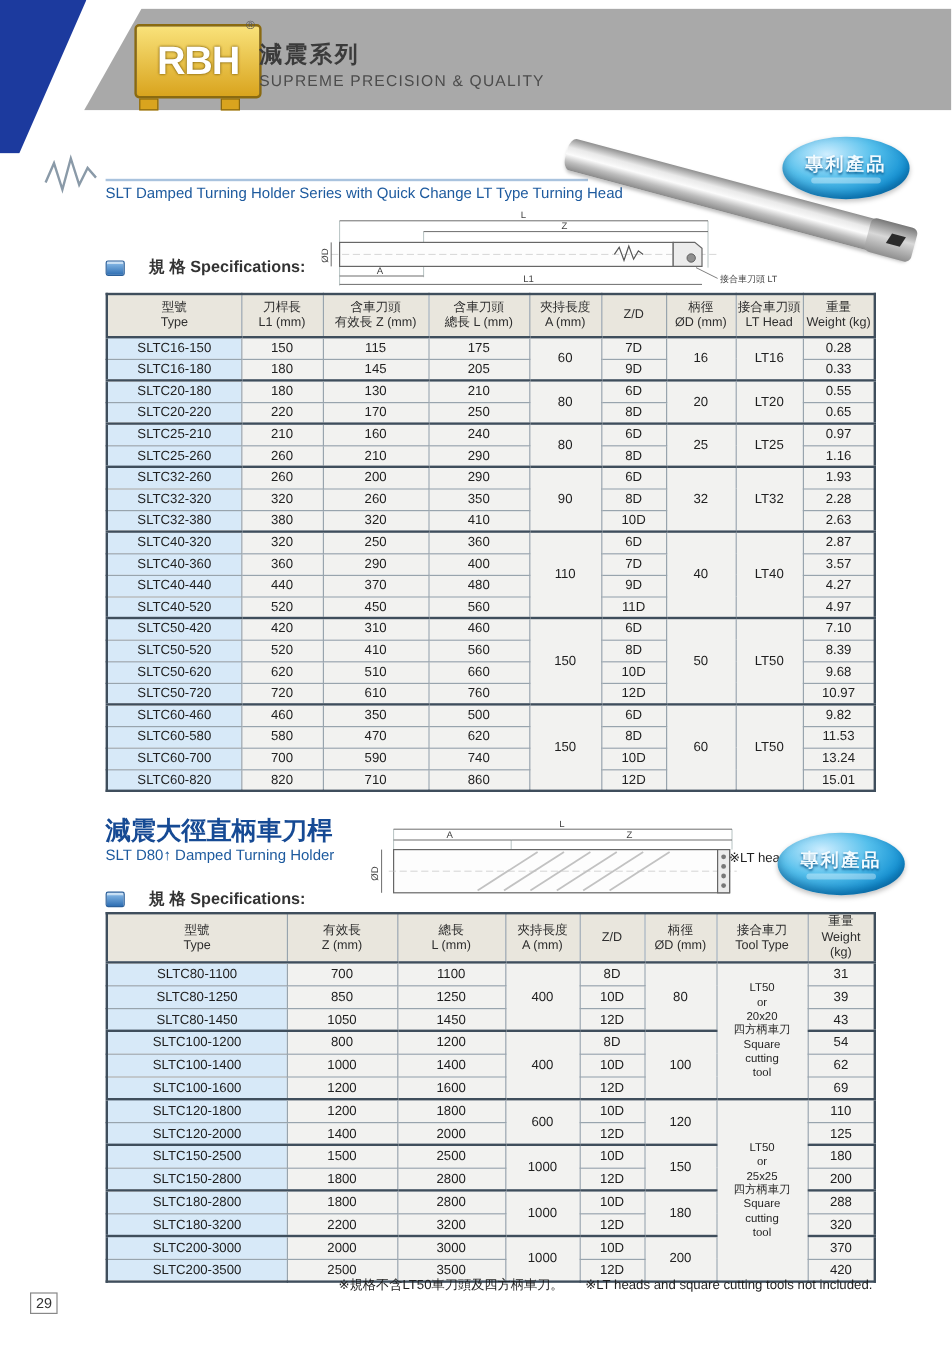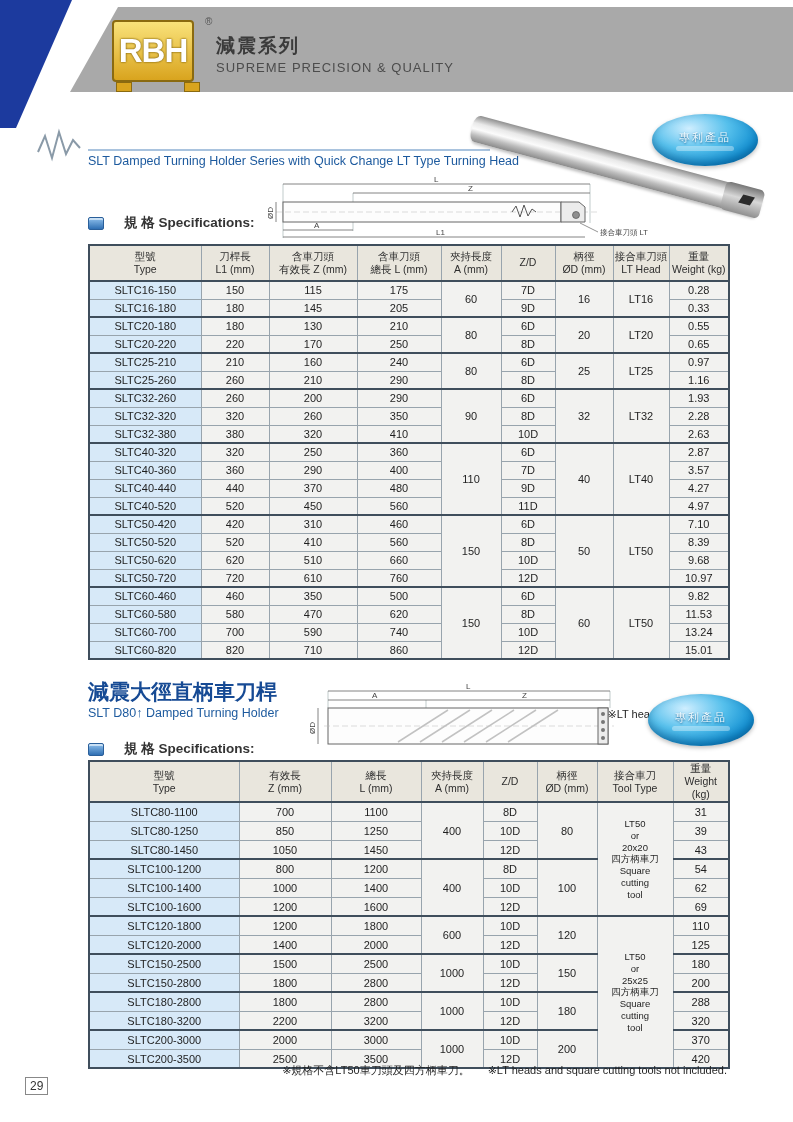--- a/index.html
+++ b/index.html
@@ -4,21 +4,21 @@
 <style>
   html,body{margin:0;padding:0;background:#fff;}
   .page{position:relative;width:793px;height:1122px;background:#ffffff;overflow:hidden;
         font-family:"Liberation Sans","DejaVu Sans",sans-serif;color:#222;}
 
   
   .banner-gray{position:absolute;left:0;top:7px;width:793px;height:85px;background:#a9a9a9;
     clip-path:polygon(118px 0,793px 0,793px 85px,70px 85px);}
   .banner-blue{position:absolute;left:0;top:0;width:90px;height:128px;background:#1c3a9e;
     clip-path:polygon(0 0,72px 0,16px 128px,0 128px);}
-  .logo{position:absolute;left:112px;top:20px;width:82px;height:62px;
+  .logo{position:absolute;left:112px;top:20px;width:106px;height:62px;
     background:linear-gradient(#f9e27a,#d9a41e);border:2px solid #8a6a10;border-radius:4px;
     display:flex;align-items:center;justify-content:center;box-sizing:border-box;}
   .logo-text{font-size:33px;font-weight:bold;color:#fff;letter-spacing:-1px;
     text-shadow:0 0 2px #8a6a10,0 0 2px #8a6a10;}
   .logo-foot{position:absolute;top:82px;width:14px;height:8px;background:#d9a41e;border:1px solid #8a6a10;}
   .logo-reg{position:absolute;left:205px;top:16px;font-size:10px;color:#555;}
   .series-zh{position:absolute;left:216px;top:33px;font-size:19px;font-weight:bold;color:#3b3b3b;letter-spacing:2px;}
   .series-en{position:absolute;left:216px;top:60px;font-size:13px;color:#4c4c4c;letter-spacing:1px;}
 
   
@@ -41,21 +41,21 @@
   .tool-photo-head{position:absolute;right:-2px;top:-1px;width:40px;height:29px;border-radius:5px;
     background:linear-gradient(#777,#d8d8d8 45%,#8f8f8f);}
   .tool-photo-insert{position:absolute;right:10px;top:9px;width:12px;height:9px;background:#2b2b2b;
     transform:skewX(-18deg);}
 
   
   .badge{position:absolute;width:106px;height:52px;border-radius:50%;
     background:radial-gradient(ellipse at 35% 28%,#cfeeff,#56c0ec 40%,#1390d2 72%,#0b6ca9);
     display:flex;flex-direction:column;align-items:center;justify-content:center;
     box-shadow:0 2px 4px rgba(0,0,0,.25), inset 0 -4px 8px rgba(0,40,80,.35);}
-  .badge-main{font-size:11px;font-weight:normal;color:#f2fbff;letter-spacing:2px;text-shadow:0 1px 2px #0a5d92;}
+  .badge-main{font-size:15px;font-weight:bold;color:#f2fbff;letter-spacing:2px;text-shadow:0 1px 2px #0a5d92;}
   .badge-sub{margin-top:1px;width:58px;height:5px;border-radius:3px;background:rgba(255,255,255,.35);}
 
   
   table.tbl{position:absolute;left:88px;border-collapse:collapse;table-layout:fixed;
     border:2px solid #3f4e5c;background:#fff;}
   .tbl th,.tbl td{border:1px solid #98a4ad;text-align:center;vertical-align:middle;
     overflow:hidden;padding:0 1px;box-sizing:border-box;}
   .tbl thead th{background:#e9e6dd;font-weight:normal;font-size:10.5px;line-height:1.25;
     color:#2e2e2e;height:36px;border-bottom:2px solid #3f4e5c;}
   .tbl tbody td{font-size:11px;color:#1f1f1f;background:#f2f2f0;}

